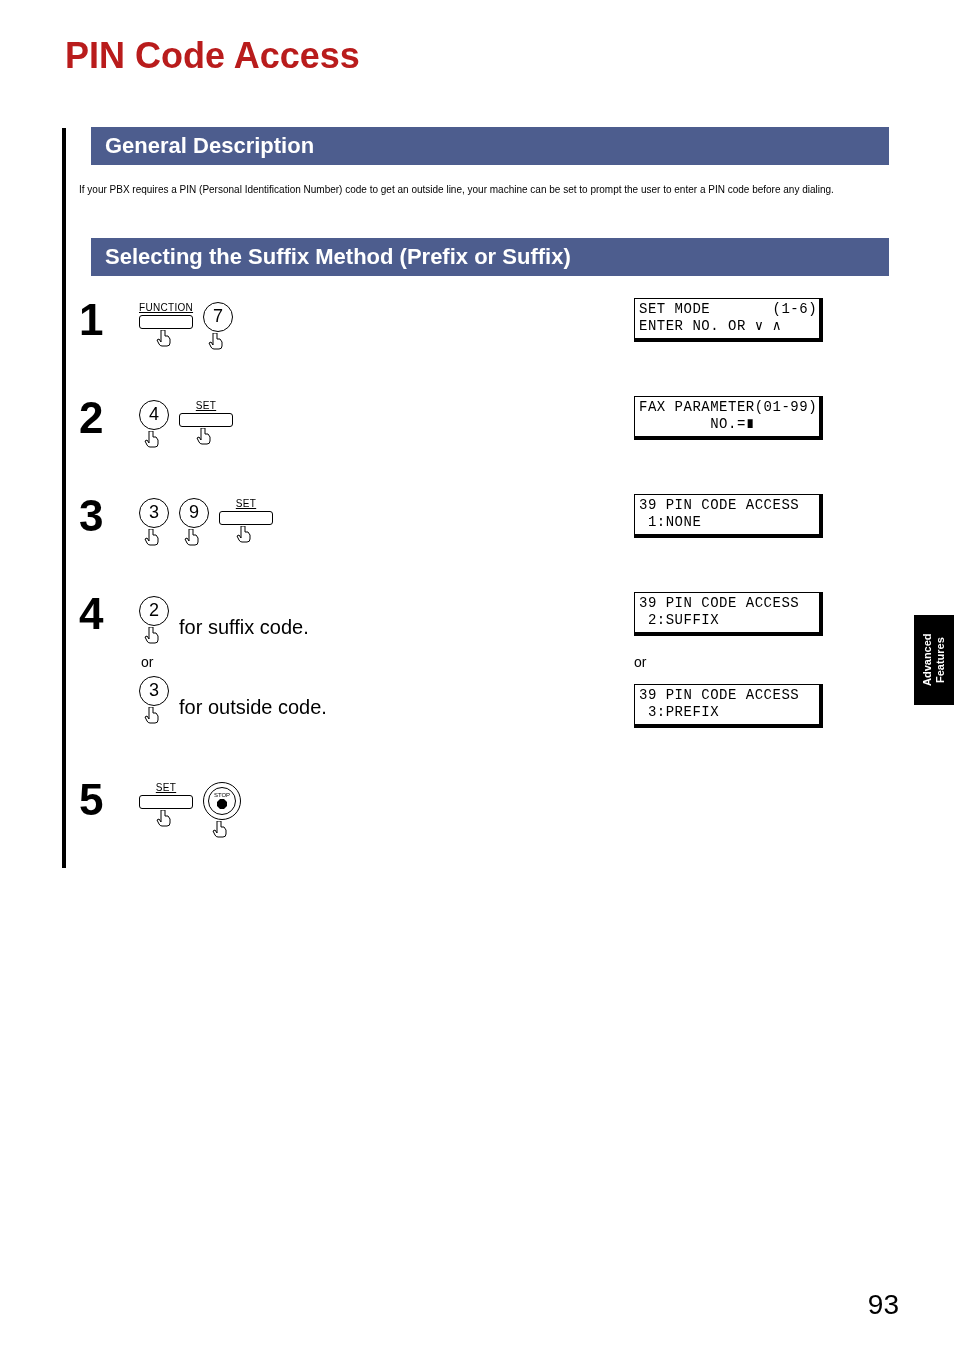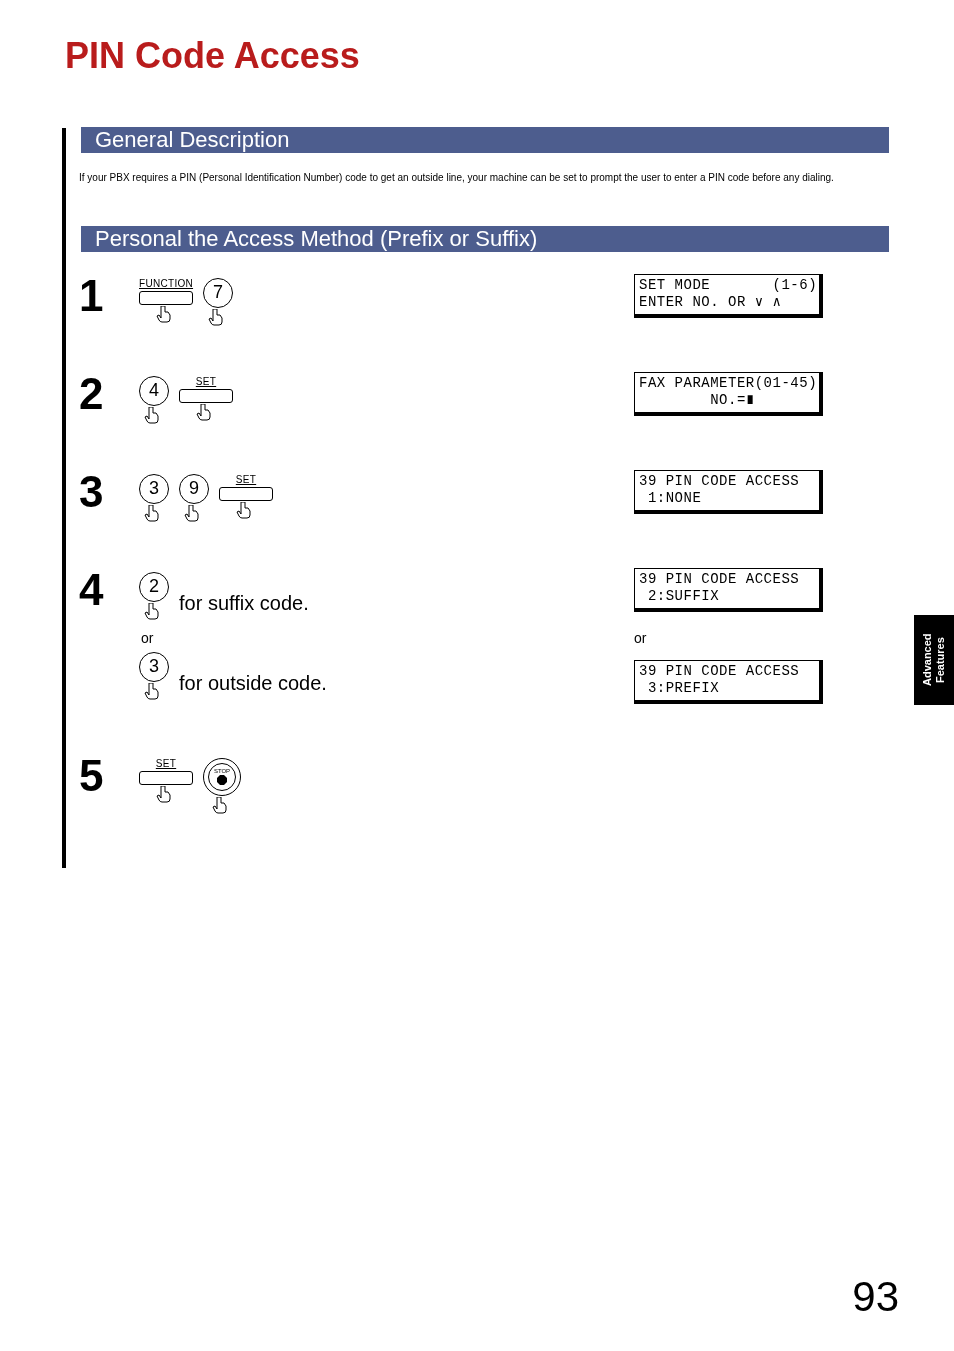--- a/index.html
+++ b/index.html
@@ -45,23 +45,23 @@
   .page-title {
     font-size: 36px;
     font-weight: bold;
     color: #b91c1c;
     margin: 0 0 50px 0;
   }
   .section-bar {
     background: #4d5d8e;
     color: #fff;
     font-size: 22px;
-    font-weight: normal;
-    padding: 0 14px;
-    margin-left: 16px;
+    font-weight: bold;
+    padding: 6px 14px;
+    margin-left: 26px;
     margin-bottom: 18px;
   }
   .desc {
     font-size: 10px;
     line-height: 1.45;
     margin: 0 10px 40px 14px;
   }
   .steps {
     margin-left: 14px;
     margin-top: 10px;
@@ -117,21 +117,21 @@
     white-space: pre;
     line-height: 1.25;
     letter-spacing: 0.5px;
     margin-bottom: 18px;
     width: 189px;
   }
   .page-number {
     position: absolute;
     bottom: 30px;
     right: 55px;
-    font-size: 42px;
+    font-size: 28px;
     font-family: Arial, sans-serif;
   }
   
   .key-rect {
     display: inline-flex;
     flex-direction: column;
     align-items: center;
     position: relative;
   }
   .key-rect .cap {
@@ -212,21 +212,21 @@
 <body>
 
 <div class="page">
   <div class="left-stripe"></div>
 
   <h1 class="page-title">PIN Code Access</h1>
 
   <div class="section-bar">General Description</div>
   <p class="desc">If your PBX requires a PIN (Personal Identification Number) code to get an outside line, your machine can be set to prompt the user to enter a PIN code before any dialing.</p>
 
-  <div class="section-bar">Personal the Access Method (Prefix or Suffix)</div>
+  <div class="section-bar">Selecting the Suffix Method (Prefix or Suffix)</div>
 
   <div class="steps">
 
     <div class="step-row">
       <div class="step-num">1</div>
       <div class="step-keys">
         <div class="key-line">
           <span class="key-rect">
             <span class="label-above">FUNCTION</span>
             <span class="cap"></span>
@@ -269,21 +269,21 @@
             <span class="cap"></span>
             <span class="press-hand">
               <svg width="22" height="18" viewBox="0 0 22 18">
                   <path d="M6 0 h4 v6 h3 l2 3 v4 q0 3 -3 3 h-5 q-2 0 -3 -2 l-2 -4 l2 -1 l2 3 v-12 z" fill="none" stroke="#000" stroke-width="1"></path>
                 </svg>
             </span>
           </span>
         </div>
       </div>
       <div class="step-display">
-        <div class="lcd">FAX PARAMETER(01-45)
+        <div class="lcd">FAX PARAMETER(01-99)
         NO.=∎</div>
       </div>
     </div>
 
     <div class="step-row">
       <div class="step-num">3</div>
       <div class="step-keys">
         <div class="key-line">
           <span class="key-round">
             <span class="circ">3</span>

